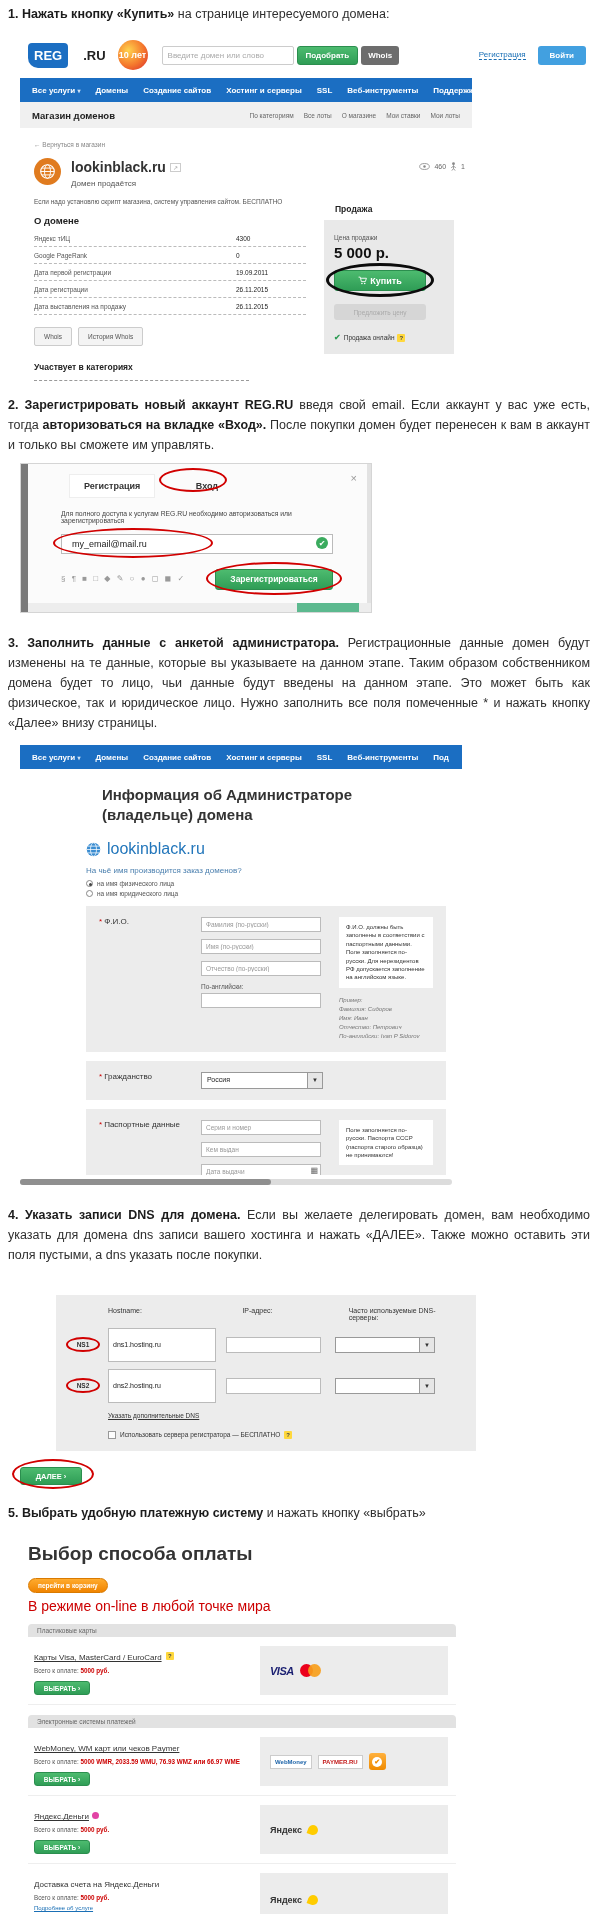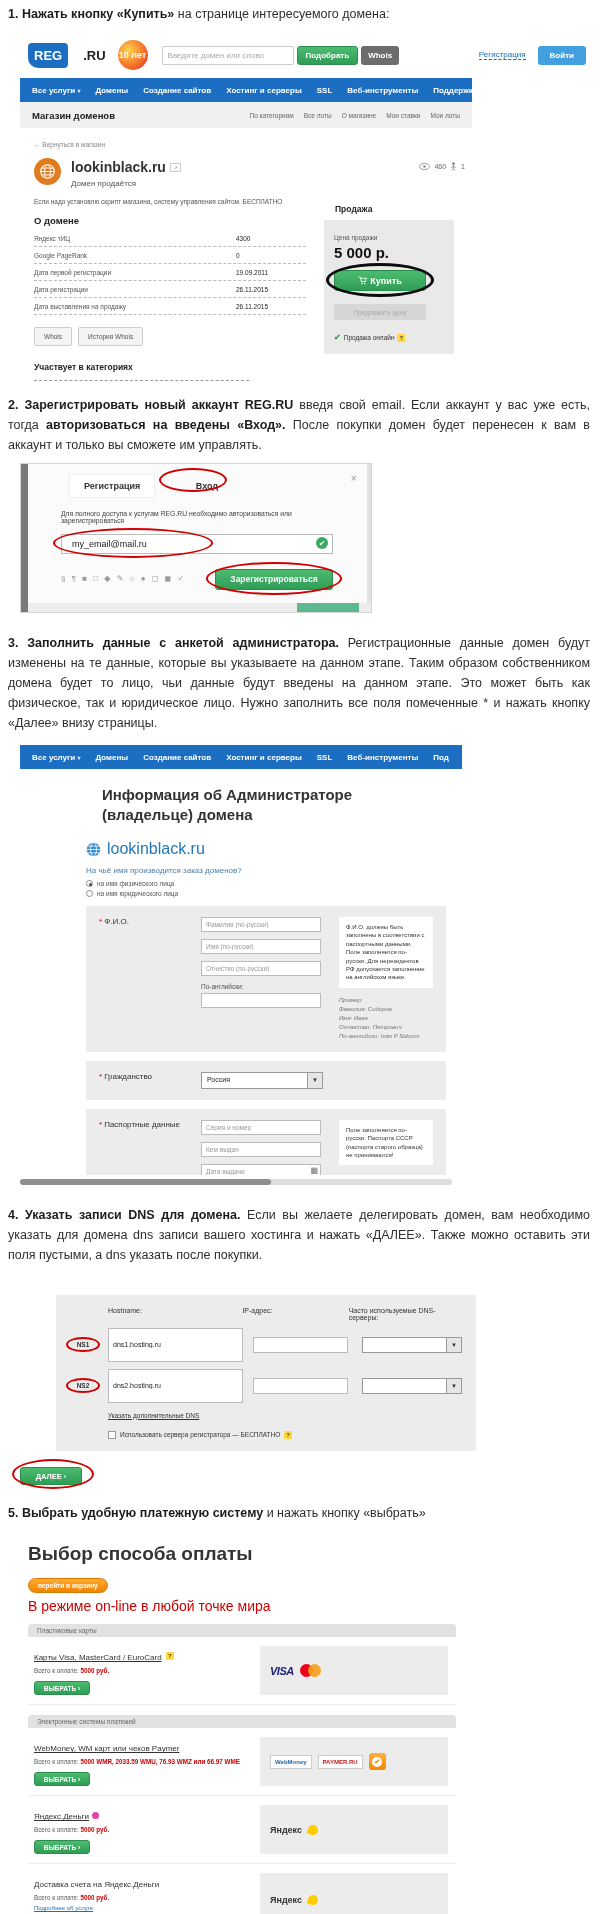--- a/index.html
+++ b/index.html
@@ -127,21 +127,21 @@
   .s3-thumb { width:58%; height:6px; background:#8f8f8f; border-radius:3px; cursor:pointer; }
 
   
   .shot4 { margin:24px 0 14px 20px; width:570px; }
   .s4-panel { margin-left:36px; width:420px; background:#ececec; padding:12px 14px 12px 10px; }
   .s4-headers { display:flex; font-size:7px; color:#333; margin-bottom:6px; }
   .s4-h1 { margin-left:42px; width:128px; } .s4-h2 { width:95px; margin-left:10px; } .s4-h3 { margin-left:14px; }
   .s4-row { display:flex; align-items:center; margin-top:7px; }
   .nsbadge { position:relative; width:34px; text-align:center; font-size:6.5px; font-weight:bold; color:#333;
              border:2px solid #d10000; border-radius:50%; padding:2px 0; margin-right:8px; flex:none; }
-  .s4-in1 { width:136px; height:16px; border:1px solid #bbb; background:#fff; font-size:7px; padding:16px 4px; font-family:inherit; color:#222; }
+  .s4-in1 { width:108px; height:16px; border:1px solid #bbb; background:#fff; font-size:7px; padding:16px 4px; font-family:inherit; color:#222; }
   .s4-in2 { width:95px; height:16px; border:1px solid #bbb; background:#fff; margin-left:10px; }
   .s4-sel { margin-left:14px; }
   .s4-add { display:inline-block; margin:9px 0 0 42px; font-size:6.5px; color:#333; text-decoration:underline; cursor:pointer; }
   .s4-chk { display:flex; align-items:center; gap:4px; margin:9px 0 0 42px; font-size:6.5px; color:#333; }
   .chkbox { width:8px; height:8px; border:1px solid #999; background:#fdfdfd; cursor:pointer; flex:none; }
   .s4-nextwrap { position:relative; width:80px; margin-top:14px; }
   .s4-next { width:62px; height:18px; font-size:7.5px; }
 
   
   .shot5 { margin:14px 0 12px 20px; width:570px; }
@@ -295,21 +295,21 @@
         <div class="s1-online">
           <span class="okk">✔</span>
           <span>Продажа онлайн</span>
           <span class="qb">?</span>
         </div>
       </div>
     </div>
   </div>
 </div>
 
-<p class="step"><b>2. Зарегистрировать новый аккаунт REG.RU</b><span> введя свой email. Если аккаунт у вас уже есть, тогда </span><b>авторизоваться на введены «Вход».</b><span> После покупки домен будет перенесен к вам в аккаунт и только вы сможете им управлять.</span></p>
+<p class="step"><b>2. Зарегистрировать новый аккаунт REG.RU</b><span> введя свой email. Если аккаунт у вас уже есть, тогда </span><b>авторизоваться на вкладке «Вход».</b><span> После покупки домен будет перенесен к вам в аккаунт и только вы сможете им управлять.</span></p>
 
 <div class="shot2">
   <div class="s2-leftstrip"></div>
   <div class="s2-rightstrip"></div>
   <div class="s2-tabs">
     <span class="s2-tab1">Регистрация</span>
     <span class="s2-tab2">Вход</span>
     <span class="red-ellipse" style="left:138px; top:4px; width:68px; height:24px;"></span>
     <span class="s2-close">×</span>
   </div>

